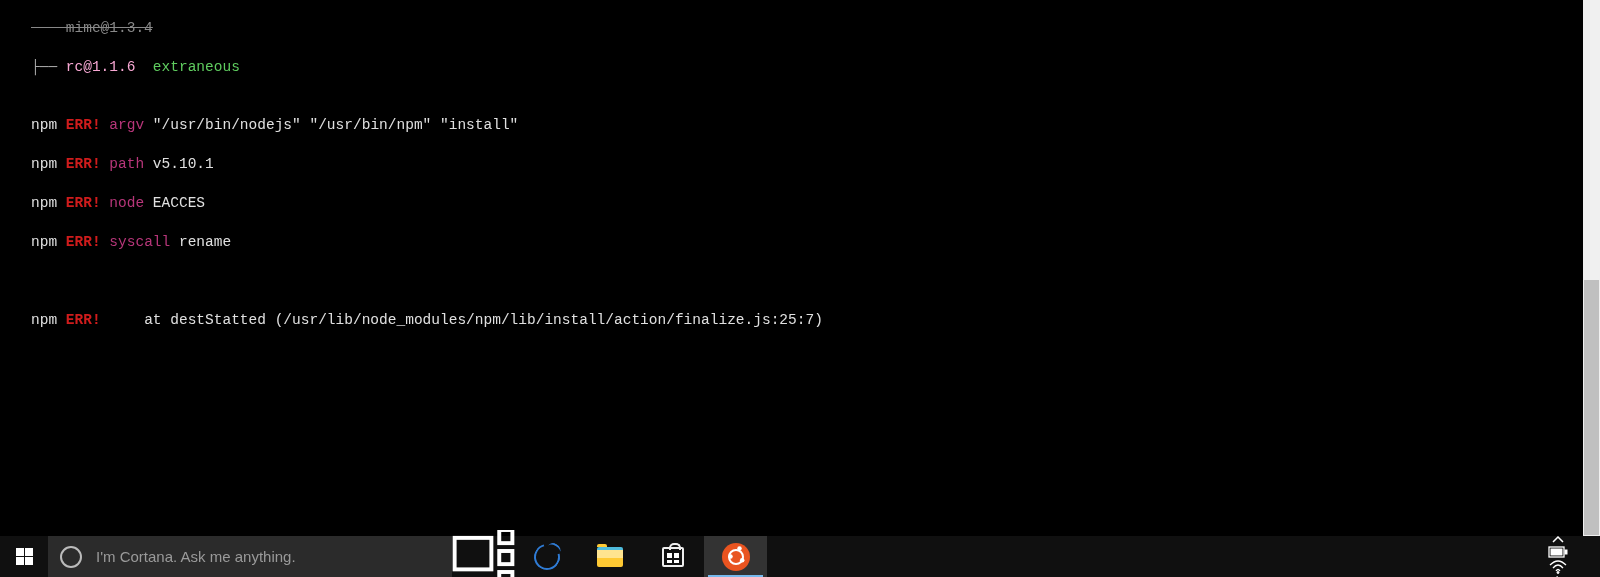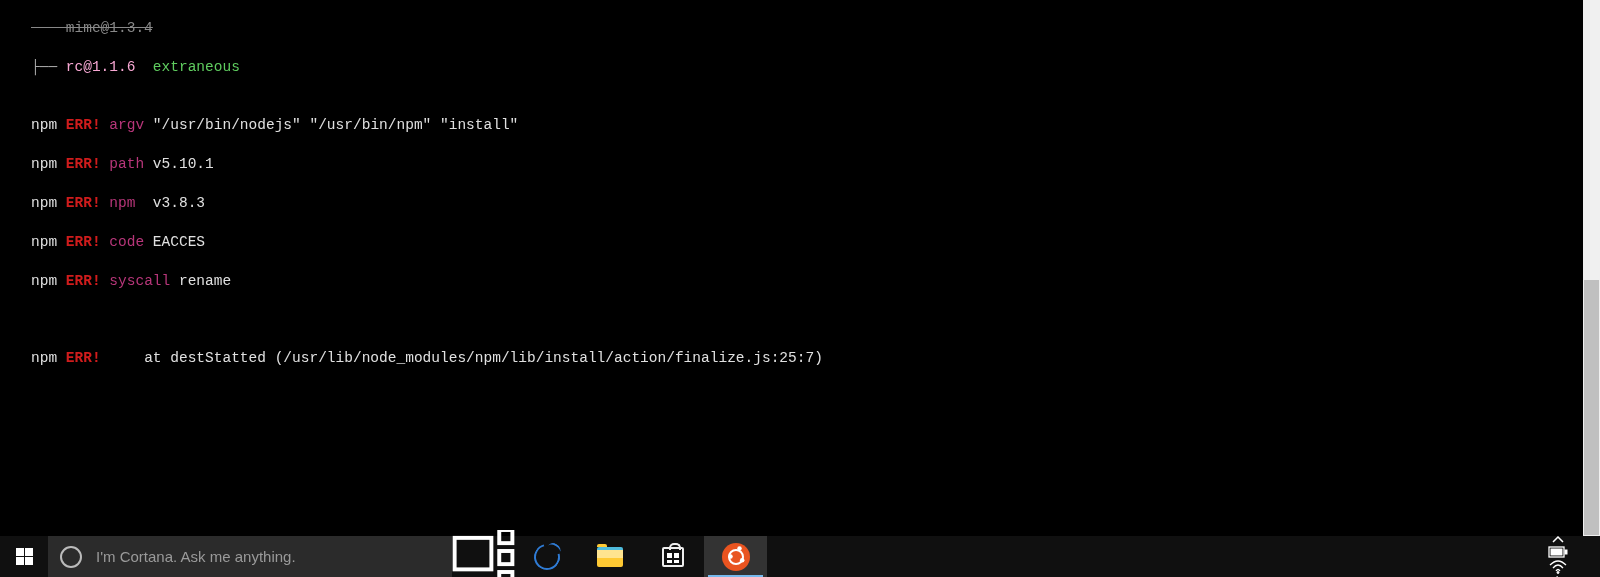--- a/index.html
+++ b/index.html
@@ -206,22 +206,21 @@
   </style>
 </head>
 <body>
 
 <div class="terminal">
 <div><span class="tree strike">    mime@1.3.4</span></div>
 <div><span class="tree">├── </span><span class="pkg">rc@1.1.6</span><span class="extr">  extraneous</span></div>
 <div></div>
 <div><span class="white">npm </span><span class="err">ERR!</span><span class="key"> argv</span><span class="white"> "/usr/bin/nodejs" "/usr/bin/npm" "install"</span></div>
 <div><span class="white">npm </span><span class="err">ERR!</span><span class="key"> path</span><span class="white"> v5.10.1</span></div>
-<div><span class="white">npm </span><span class="err">ERR!</span><span class="key"> npm </span><span class="white"> v3.8.3</span></div>
-<div><span class="white">npm </span><span class="err">ERR!</span><span class="key"> code</span><span class="white"> EACCES</span></div>
+<div><span class="white">npm </span><span class="err">ERR!</span><span class="key"> node</span><span class="white"> EACCES</span></div>
 <div><span class="white">npm </span><span class="err">ERR!</span><span class="key"> syscall</span><span class="white"> rename</span></div>
 <div>&nbsp;</div>
 <div><span class="white">npm </span><span class="err">ERR!</span><span class="white">     at destStatted (/usr/lib/node_modules/npm/lib/install/action/finalize.js:25:7)</span></div>
 
 
 
 
 
 
 

